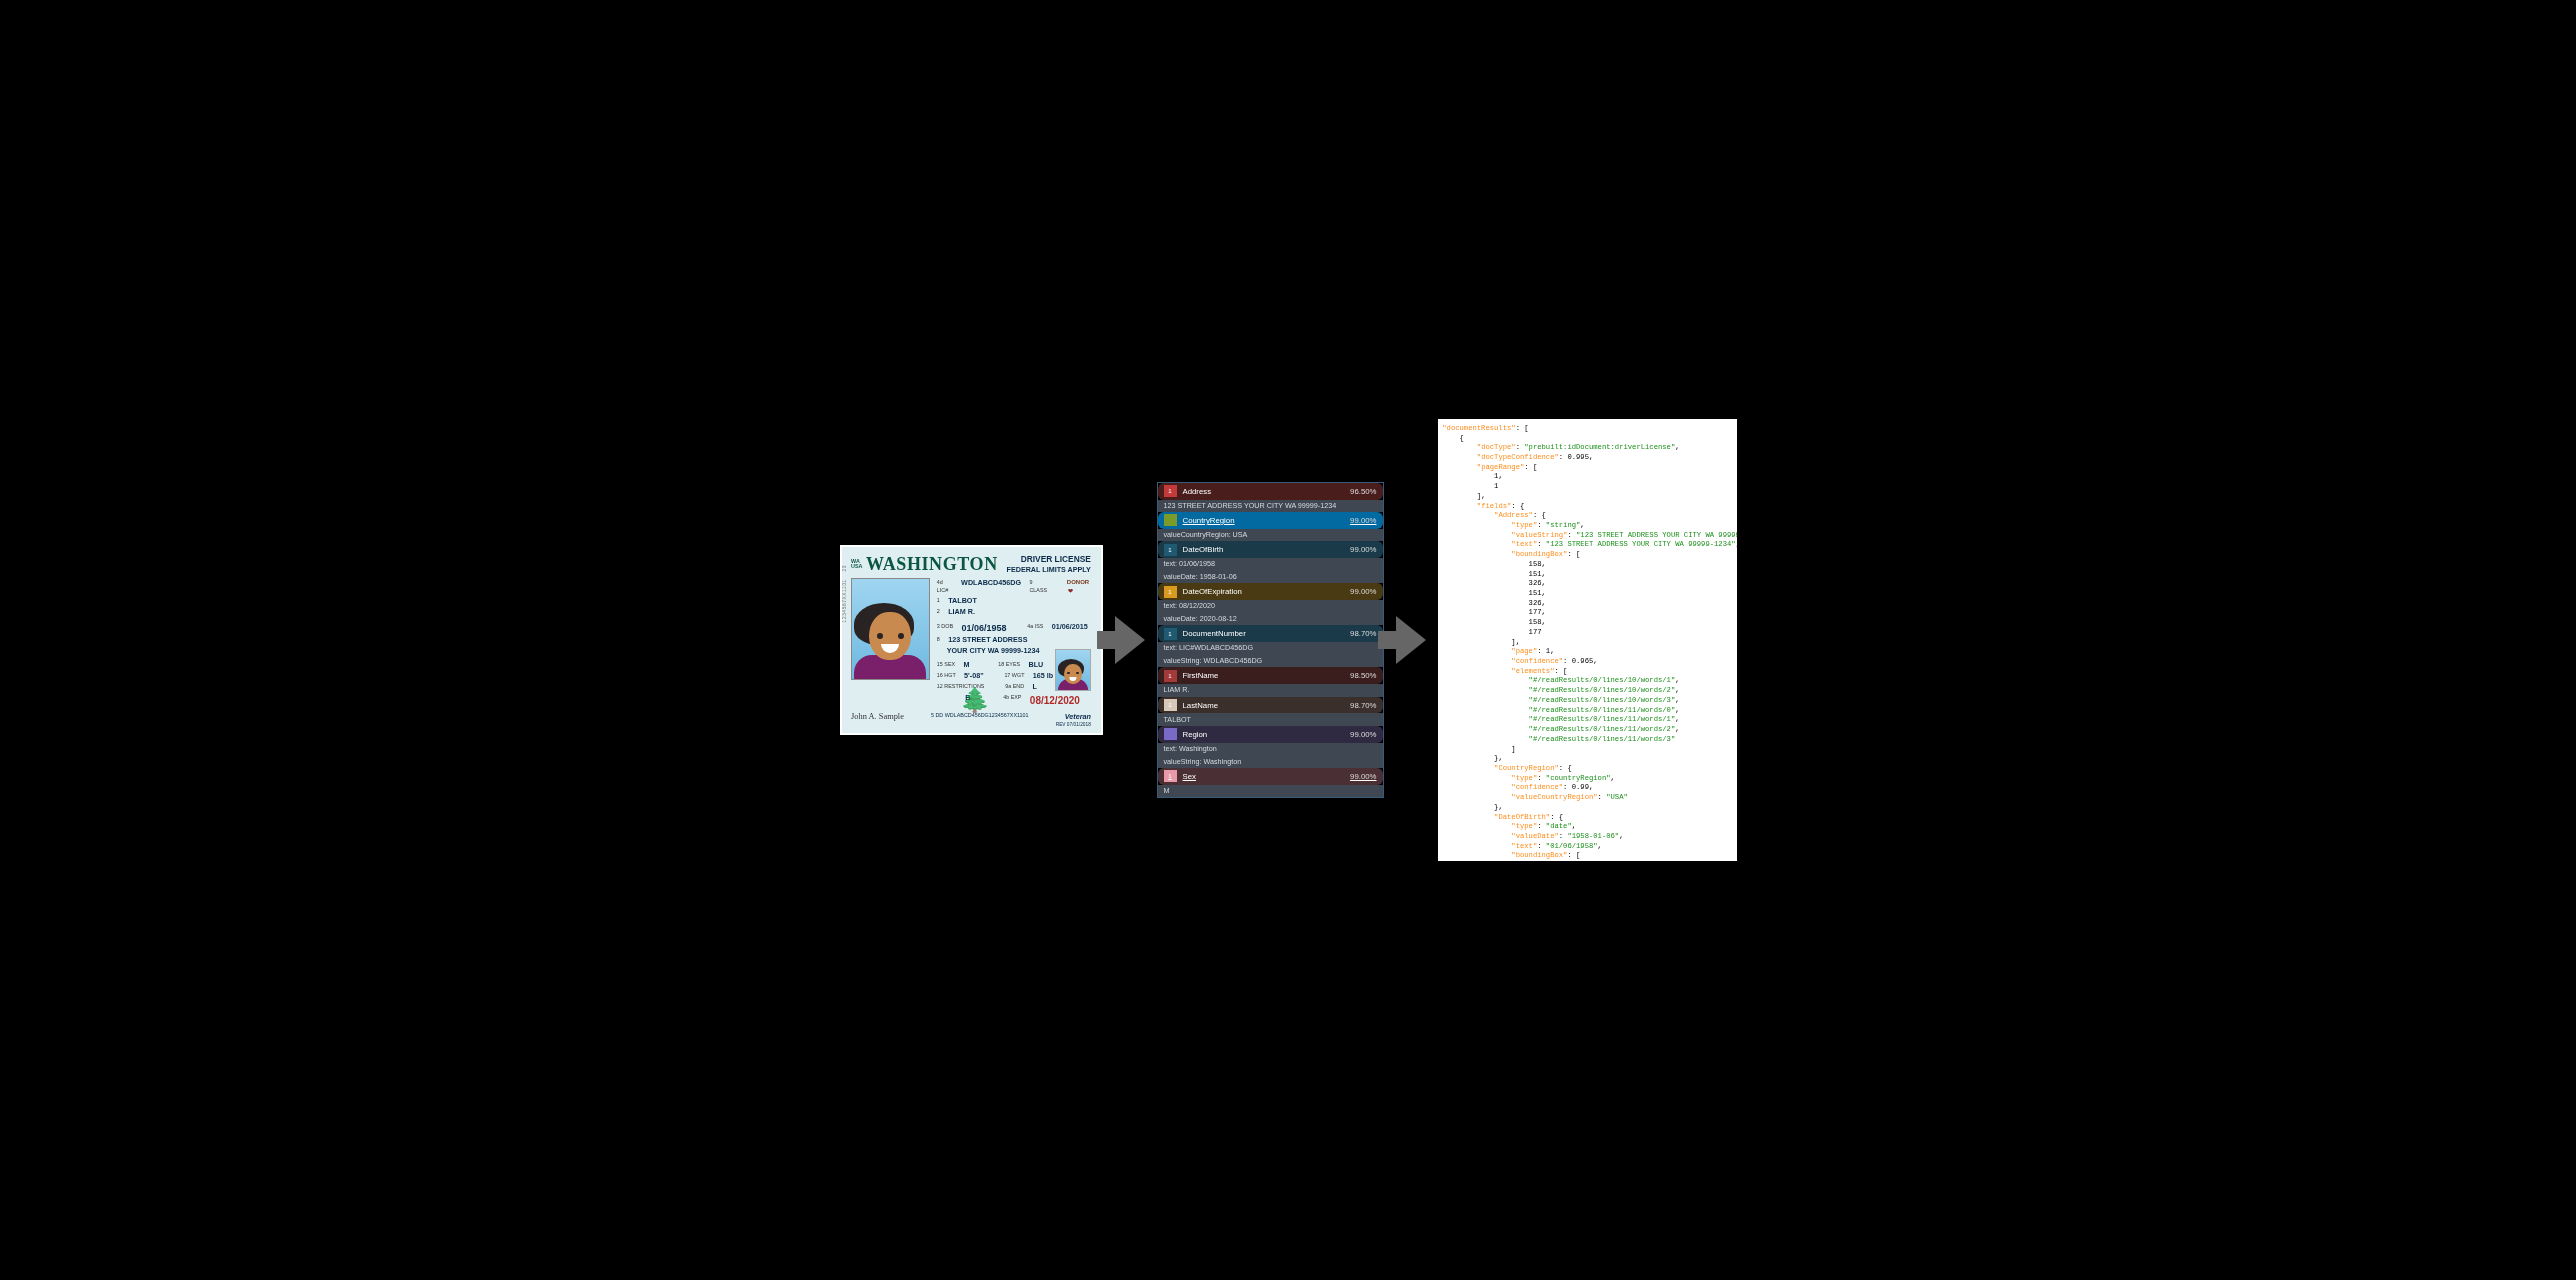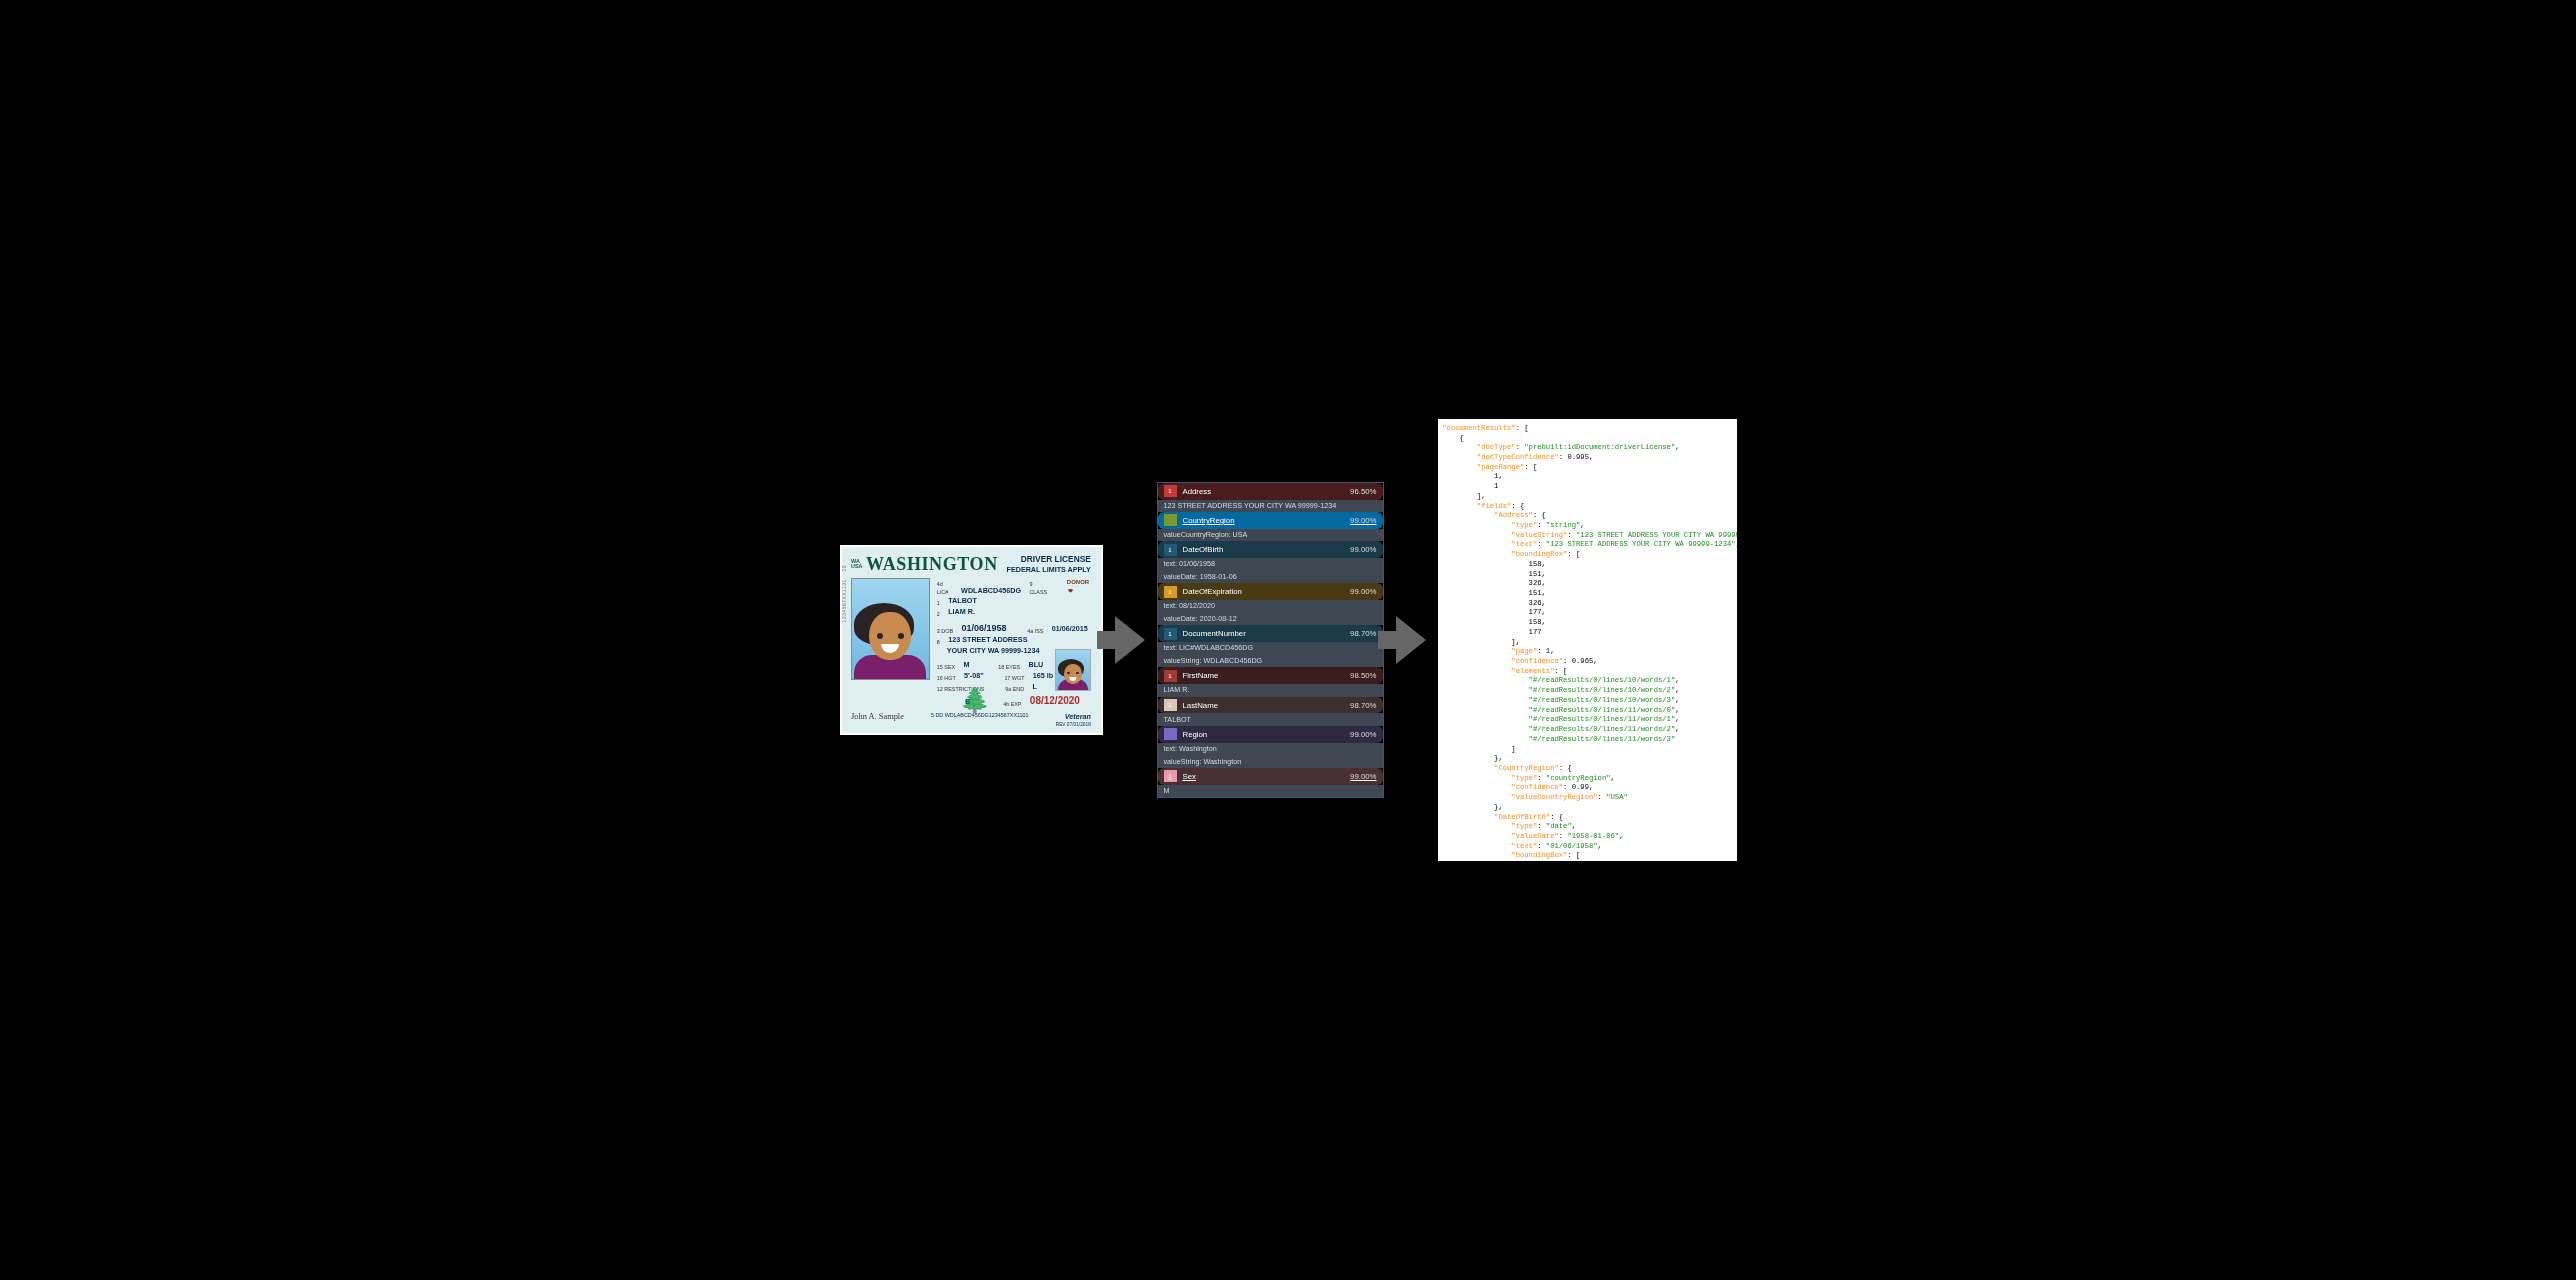--- a/index.html
+++ b/index.html
@@ -46,21 +46,21 @@
   .shirt { width:72px; height:24px; background:#7a1f6a; border-radius:18px 18px 0 0; margin:-4.8px auto 0;}
   .ghost { position:absolute; right:9.6px; top:102px; width:36px;height:42px; background: linear-gradient(#9fd5f0,#6fb9e0); border:0.6px solid #aaa; overflow:hidden;}
   .ghost .hair{width:26px;height:18px;top:3.6px;}
   .ghost .head{width:18px;height:20px;margin-top:-9.6px;}
   .ghost .eyes{top:8.4px;}
   .ghost .eye{width:2.4px;height:2.4px;}
   .ghost .mouth{width:7.2px;height:3.6px;bottom:3px;}
   .ghost .shirt{width:30px;height:10.7px;}
   .sidebar-text { position:absolute; left:2.4px; top:50%; transform: rotate(-90deg) translateX(35%); transform-origin:left; font-size:4.8px; color:#777; letter-spacing:0.6px; }
   .fields { font-size:7.2px; line-height:1.5; }
-  .fields .row { display:flex; gap:8.4px;align-items:flex-end; }
+  .fields .row { display:flex; gap:8.4px; }
   .fields .lbl { font-size:5.4px; color:#333; }
   .fields .val { font-weight:bold; color:#0a2a4a; }
   .donor { color:#7a3a1f; font-weight:bold; font-size:6px; }
   .donor::after { content:"❤"; color:#8b2a2a; margin-left:1.2px; }
   .tree { position:absolute; bottom:19px; left:119px; font-size:24px; color:#c9a93a; opacity:.7;}
   .bottom-line { font-size:5.4px; margin-top:4.8px; display:flex; justify-content:space-between; }
   .sig { font-family: cursive; color:#333; font-size:8.4px; filter:blur(0.3px); }
   .vet { font-style:italic; font-weight:bold; font-size:7.2px; }
   .rev { font-size:4.8px; text-align:right; }
 

